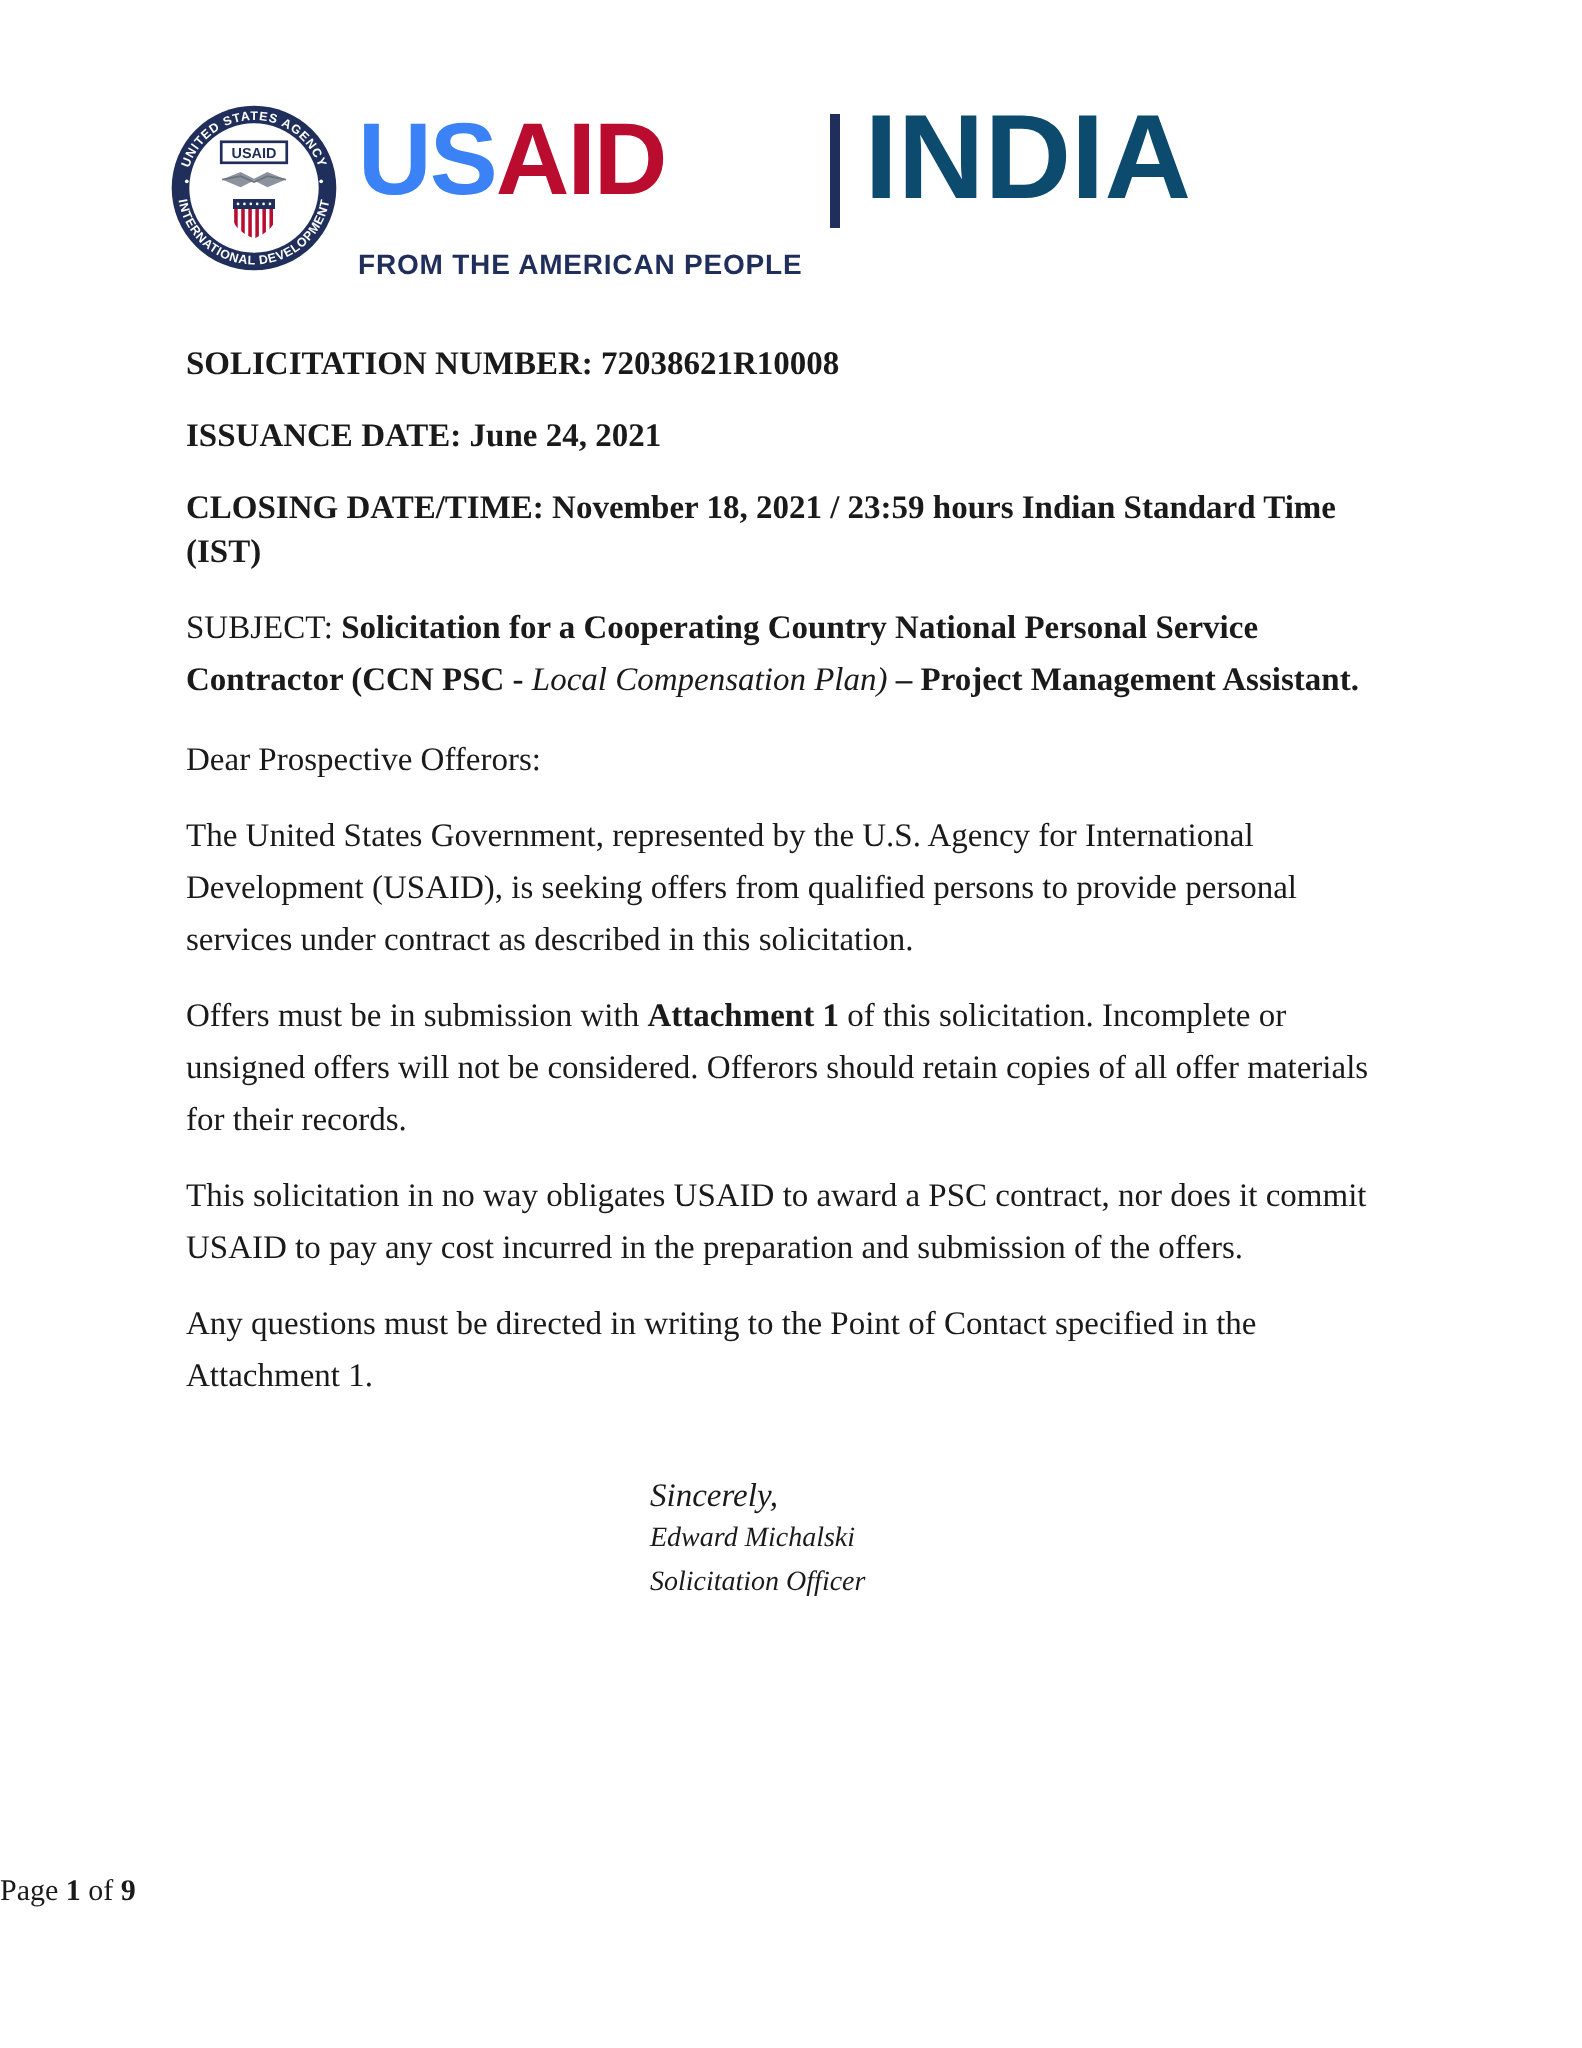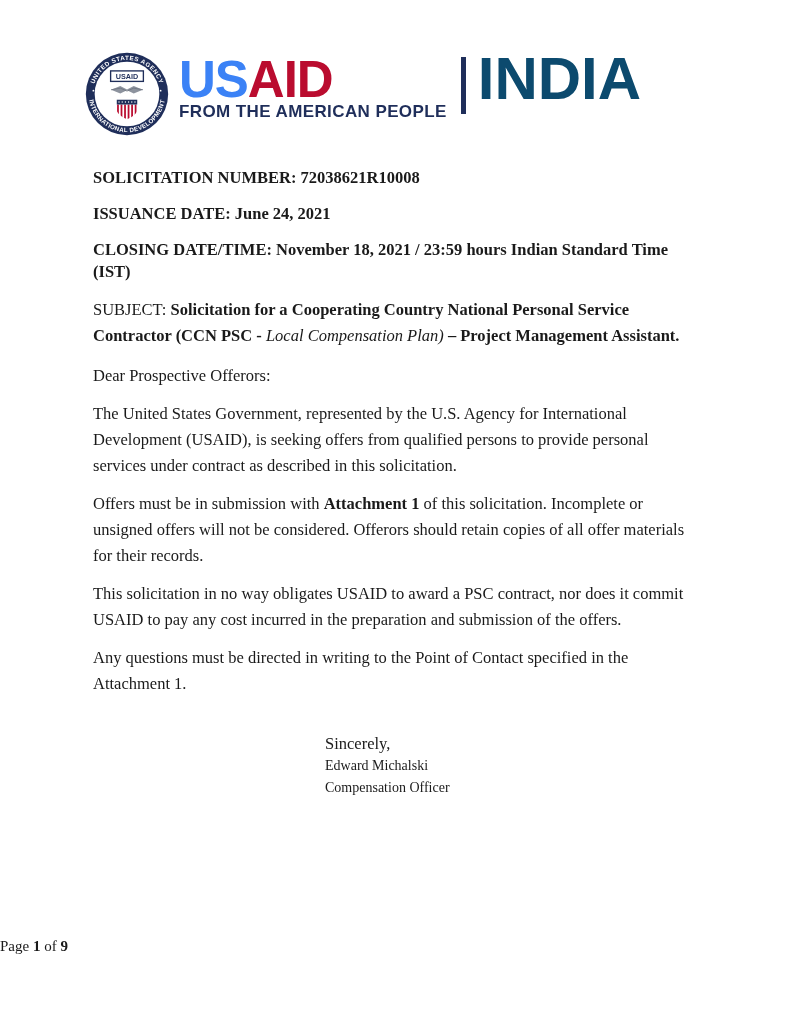--- a/index.html
+++ b/index.html
@@ -33,22 +33,22 @@
   .wordmark-line {
     font-size: 51px;
     font-weight: 700;
     letter-spacing: -1px;
     line-height: 44px;
     white-space: nowrap;
   }
   .wm-us { color: #3b82f6; }
   .wm-aid { color: #ba0c2f; }
   .tagline {
-    margin-top: 0;
-    font-size: 17px;
+    margin-top: 22px;
+    font-size: 14px;
     font-weight: 700;
     color: #1f2e5a;
     letter-spacing: 0.4px;
     white-space: nowrap;
   }
   .logo-bar {
     width: 5px;
     height: 57px;
     background: #1f2e5a;
     margin: 5px 12px 0 14px;
@@ -76,20 +76,21 @@
     margin-bottom: 12px;
     max-width: 612px;
   }
   .subject-line { margin-bottom: 14px; }
   .b { font-weight: 700; }
   .bi { font-weight: 400; font-style: italic; }
   
   .sig-block {
     margin-left: 232px;
     margin-top: 36px;
+    font-style: italic;
   }
   .sincerely {
     font-size: 16.5px;
     line-height: 22px;
   }
   .digital-row {
     position: relative;
     height: 62px;
   }
   .digital-name {
@@ -204,19 +205,19 @@
 
     <div class="para"><span>Offers must be in submission with </span><span class="b">Attachment 1</span><span> of this solicitation.  Incomplete or unsigned offers will not be considered.  Offerors should retain copies of all offer materials for their records.</span></div>
 
     <div class="para">This solicitation in no way obligates USAID to award a PSC contract, nor does it commit USAID to pay any cost incurred in the preparation and submission of the offers.</div>
 
     <div class="para">Any questions must be directed in writing to the Point of Contact specified in the Attachment 1.</div>
 
     <div class="sig-block">
       <div class="sincerely">Sincerely,</div>
       <div class="printed-name">Edward Michalski</div>
-      <div class="sig-title">Compensation Officer</div>
+      <div class="sig-title">Solicitation Officer</div>
     </div>
 
   </div>
 
   <div class="footer"><span>Page </span><span class="b">1</span><span> of </span><span class="b">9</span></div>
 </div>
 
 </body></html>

